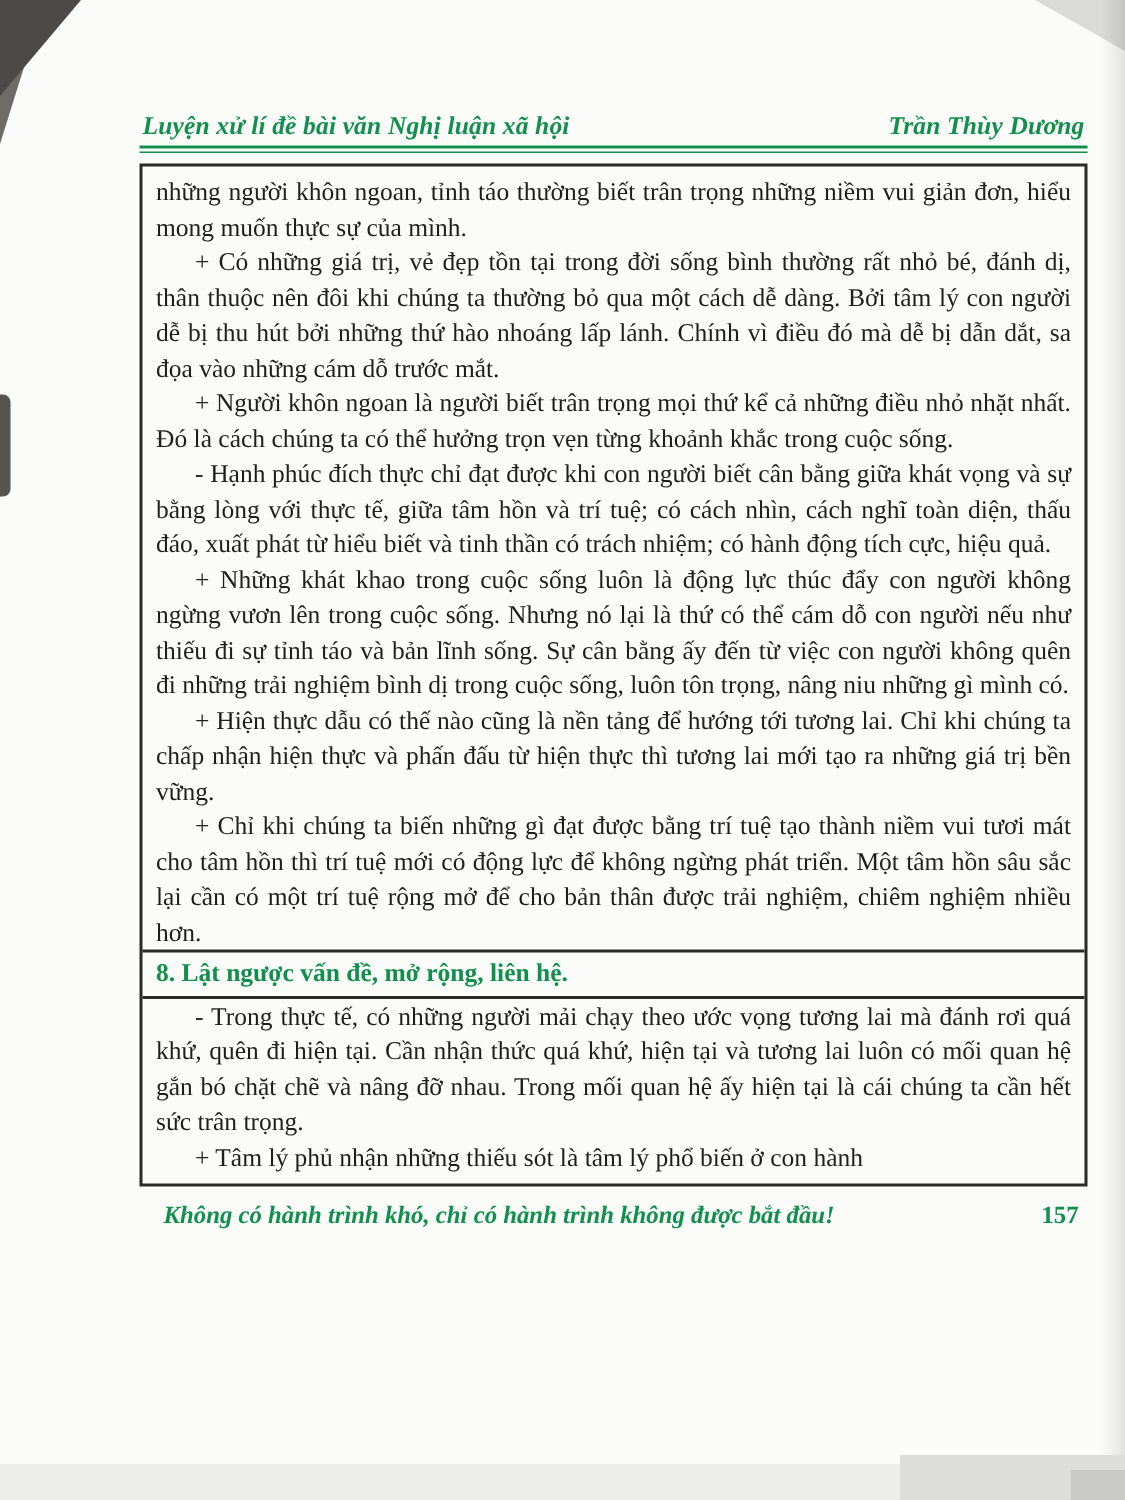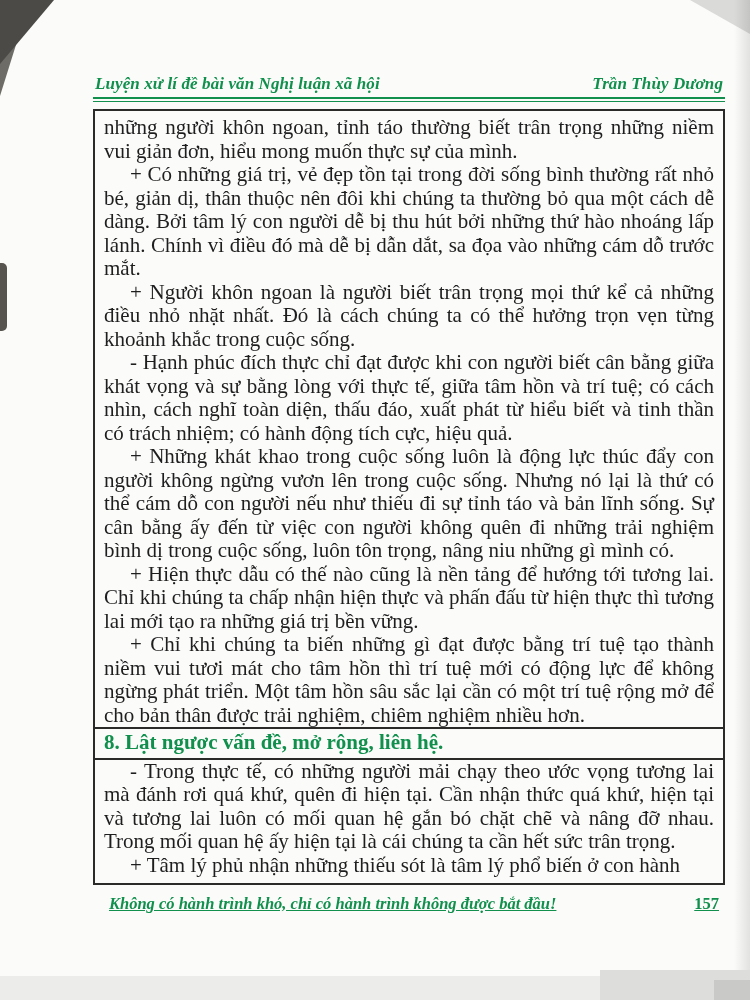--- a/index.html
+++ b/index.html
@@ -19,36 +19,36 @@
   }
   .header-rule {
     margin-top:3px; height:2px;
     border-top:2px solid #10904c; border-bottom:1px solid #10904c;
   }
 
   .content-box {
     margin-top:7px;
     border:2px solid #2a2a28;
     padding:5px 9px 6px 9px;
-    font-size:21px; line-height:23.5px;
+    font-size:17px; line-height:23.5px;
     color:#1e1e1e;
     text-align:justify;
   }
   .para { margin:0; }
   .para.indent { text-indent:26px; }
   .section-heading {
     color:#10904c; font-weight:bold;
     margin:0 -9px; padding:2px 9px 3px 9px;
     border-top:2px solid #2a2a28; border-bottom:2px solid #2a2a28;
     text-align:left; text-indent:0;
   }
 
   .footer-row {
     display:flex; justify-content:space-between; align-items:flex-start;
-    margin-top:9px; color:#10904c; font-weight:bold; font-size:16.5px;text-decoration:underline;
+    margin-top:9px; color:#10904c; font-weight:bold; font-size:16.5px;
   }
   .footer-quote { font-style:italic; margin-left:16px; }
   .page-number { margin-right:6px; }
 
   
   .artifact { position:absolute; }
   .artifact-corner-tl { left:0; top:0; width:54px; height:64px; background:#4b4a46;
     clip-path:polygon(0 0, 100% 0, 0 100%); }
   .artifact-corner-tl2 { left:0; top:0; width:30px; height:96px; background:#6e6c66;
     clip-path:polygon(0 0, 100% 0, 0 100%); z-index:-1; }
@@ -77,21 +77,21 @@
 <div class="page-inner">
 
   <div class="header-row">
     <span>Luyện xử lí đề bài văn Nghị luận xã hội</span>
     <span>Trần Thùy Dương</span>
   </div>
   <div class="header-rule"></div>
 
   <div class="content-box">
       <div class="para">những người khôn ngoan, tỉnh táo thường biết trân trọng những niềm vui giản đơn, hiểu mong muốn thực sự của mình.</div>
-      <div class="para indent">+ Có những giá trị, vẻ đẹp tồn tại trong đời sống bình thường rất nhỏ bé, giản dị, thân thuộc nên đôi khi chúng ta thường bỏ qua một cách dễ dàng. Bởi tâm lý con người dễ bị thu hút bởi những thứ hào nhoáng lấp lánh. Chính vì điều đó mà dễ bị dẫn dắt, sa đọa vào những cám dỗ trước mắt.</div>
+      <div class="para indent">+ Có những giá trị, vẻ đẹp tồn tại trong đời sống bình thường rất nhỏ bé, đánh dị, thân thuộc nên đôi khi chúng ta thường bỏ qua một cách dễ dàng. Bởi tâm lý con người dễ bị thu hút bởi những thứ hào nhoáng lấp lánh. Chính vì điều đó mà dễ bị dẫn dắt, sa đọa vào những cám dỗ trước mắt.</div>
       <div class="para indent">+ Người khôn ngoan là người biết trân trọng mọi thứ kể cả những điều nhỏ nhặt nhất. Đó là cách chúng ta có thể hưởng trọn vẹn từng khoảnh khắc trong cuộc sống.</div>
       <div class="para indent">- Hạnh phúc đích thực chỉ đạt được khi con người biết cân bằng giữa khát vọng và sự bằng lòng với thực tế, giữa tâm hồn và trí tuệ; có cách nhìn, cách nghĩ toàn diện, thấu đáo, xuất phát từ hiểu biết và tinh thần có trách nhiệm; có hành động tích cực, hiệu quả.</div>
       <div class="para indent">+ Những khát khao trong cuộc sống luôn là động lực thúc đẩy con người không ngừng vươn lên trong cuộc sống. Nhưng nó lại là thứ có thể cám dỗ con người nếu như thiếu đi sự tỉnh táo và bản lĩnh sống. Sự cân bằng ấy đến từ việc con người không quên đi những trải nghiệm bình dị trong cuộc sống, luôn tôn trọng, nâng niu những gì mình có.</div>
       <div class="para indent">+ Hiện thực dẫu có thế nào cũng là nền tảng để hướng tới tương lai. Chỉ khi chúng ta chấp nhận hiện thực và phấn đấu từ hiện thực thì tương lai mới tạo ra những giá trị bền vững.</div>
       <div class="para indent">+ Chỉ khi chúng ta biến những gì đạt được bằng trí tuệ tạo thành niềm vui tươi mát cho tâm hồn thì trí tuệ mới có động lực để không ngừng phát triển. Một tâm hồn sâu sắc lại cần có một trí tuệ rộng mở để cho bản thân được trải nghiệm, chiêm nghiệm nhiều hơn.</div>
       <div class="section-heading">8. Lật ngược vấn đề, mở rộng, liên hệ.</div>
       <div class="para indent">- Trong thực tế, có những người mải chạy theo ước vọng tương lai mà đánh rơi quá khứ, quên đi hiện tại. Cần nhận thức quá khứ, hiện tại và tương lai luôn có mối quan hệ gắn bó chặt chẽ và nâng đỡ nhau. Trong mối quan hệ ấy hiện tại là cái chúng ta cần hết sức trân trọng.</div>
       <div class="para indent">+ Tâm lý phủ nhận những thiếu sót là tâm lý phổ biến ở con hành</div>
     </div>
 

